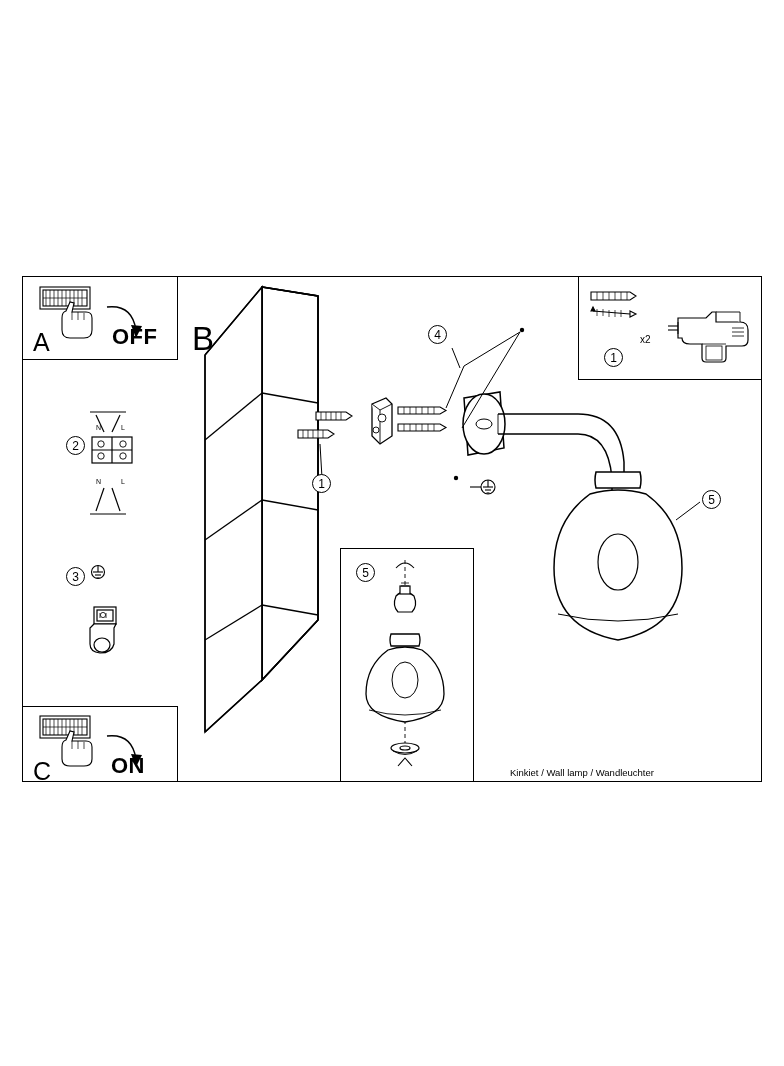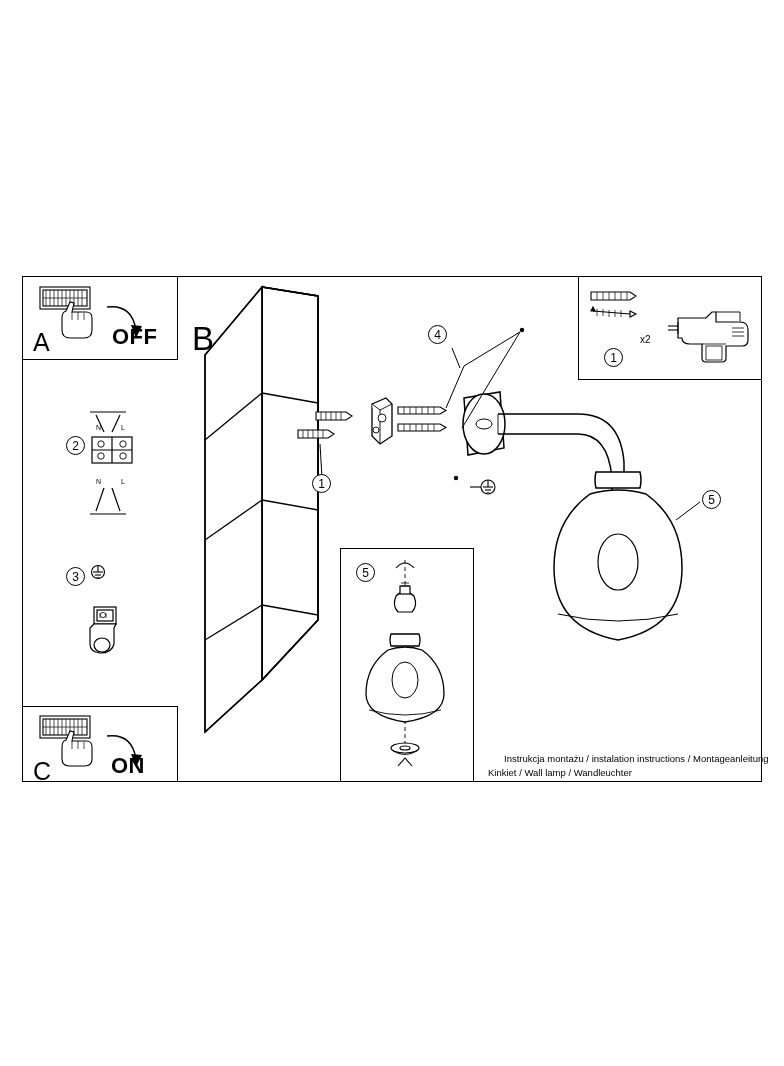--- a/index.html
+++ b/index.html
@@ -395,16 +395,15 @@
       <path d="M393 751 Q405 758 417 751" fill="none" stroke-width="0.9"></path>
     </g>
 
     <g stroke="#000" fill="none" stroke-width="1.1">
       <path d="M398 766 L405 758 L412 766"></path>
     </g>
   </svg>
 
   <div class="circled" style="left:356px; top:563px;">5</div>
 
-  <div class="caption" style="left:504px; top:752px;">Instrukcja montażu / instalation instructions / Montageanleitung</div>
-  <div class="caption" style="left:488px; top:766px;">Kinkiet / Wall lamp / Wandleuchter</div>
+  <div class="caption" style="left:510px; top:766px;">Kinkiet / Wall lamp / Wandleuchter</div>
 
 </div>
 
 </body></html>

